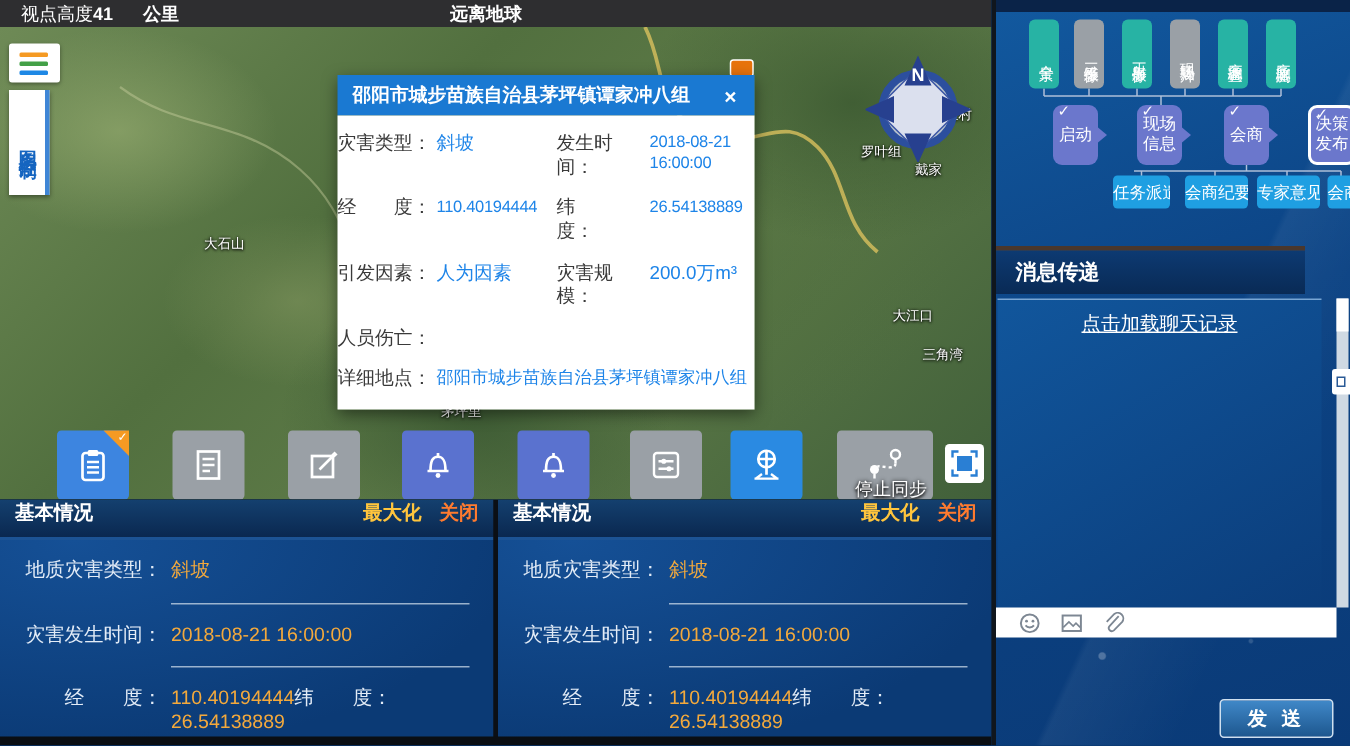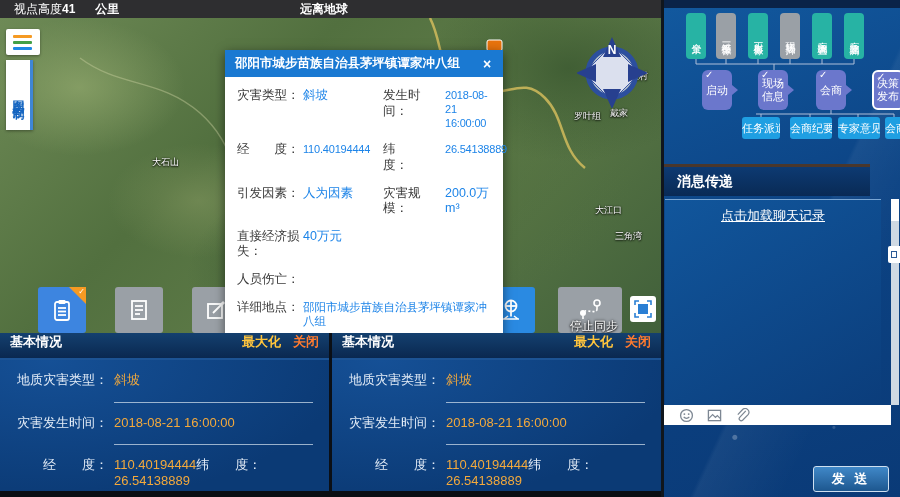--- a/index.html
+++ b/index.html
@@ -36,21 +36,21 @@
 .layerbox span{writing-mode:vertical-rl;text-orientation:upright;color:#1565c0;font-size:12px;font-weight:bold;letter-spacing:2px}
 
 
 .compass{position:absolute;left:577px;top:16px;z-index:3}
 
 
 .popup{position:absolute;left:225px;top:32px;width:278px;z-index:6;box-shadow:0 3px 10px rgba(0,0,0,.5)}
 .popup-header{height:27px;background:#1a79d2;color:#fff;display:flex;align-items:center;font-size:12.5px;font-weight:bold;padding:0 6px 0 10px}
 .popup-header .sp{flex:1}
 .popup-close{width:20px;height:20px;display:flex;align-items:center;justify-content:center;font-size:14px;cursor:pointer}
-.popup-body{background:#fff;padding:11px 12px 10px}
+.popup-body{background:#fff;padding:11px 0 10px}
 .prow{display:grid;grid-template-columns:66px 80px 62px 1fr;margin-bottom:12px;font-size:12.5px;color:#3a3a3a;line-height:1.25;align-items:start}
 .prow:last-child{margin-bottom:2px}
 .pv{color:#1d84e8}
 .num{font-size:11px;letter-spacing:-.2px;padding-top:1px}
 .addr{grid-column:2/5;font-size:11.5px}
 .wide{grid-column:2/5}
 
 
 .tool{position:absolute;top:269px;width:48px;height:46px;border-radius:3px;display:flex;align-items:center;justify-content:center;z-index:4}
 .t-blue{background:#3d85e0}.t-gray{background:#9aa0a6}.t-purple{background:#5a72cf}.t-bright{background:#2a8ae2}
@@ -121,27 +121,27 @@
 
   <div class="map">
 
     <svg class="map-deco" width="661" height="315">
       <path d="M430,0 C445,30 435,55 470,70 C505,85 520,55 545,80 C565,100 560,130 585,150" stroke="#d9c05e" stroke-width="2.5" fill="none" opacity="0.8"></path>
       <path d="M80,40 C120,70 160,60 200,95 C240,130 230,170 270,195" stroke="#c8cf9e" stroke-width="1.5" fill="none" opacity="0.45"></path>
       <rect x="487" y="22" width="15" height="11" rx="2" fill="#e8730c" stroke="#fff" stroke-width="1"></rect>
     </svg>
 
     <span class="maplabel" style="left:630px;top:52px">正村</span>
-    <span class="maplabel" style="left:574px;top:92px">罗叶组</span>
+    <span class="maplabel" style="left:574px;top:77px">罗叶组</span>
     <span class="maplabel" style="left:610px;top:89px">戴家</span>
     <span class="maplabel" style="left:595px;top:186px">大江口</span>
     <span class="maplabel" style="left:615px;top:212px">三角湾</span>
     <span class="maplabel" style="left:340px;top:233px">温家团</span>
     <span class="maplabel" style="left:294px;top:250px">茅坪里</span>
-    <span class="maplabel" style="left:152px;top:138px">大石山</span>
+    <span class="maplabel" style="left:136px;top:138px">大石山</span>
 
     <div class="hamburger">
       <i class="hb1"></i>
       <i class="hb2"></i>
       <i class="hb3"></i>
     </div>
 
     <div class="layerbox">
       <span>图层控制</span>
     </div>
@@ -260,24 +260,20 @@
           <span>纬　　度：</span>
           <span class="pv num">26.54138889</span>
         </div>
         <div class="prow">
           <span>引发因素：</span>
           <span class="pv">人为因素</span>
           <span>灾害规模：</span>
           <span class="pv">200.0万m³</span>
         </div>
         <div class="prow">
-          <span>直接经济损失：</span>
-          <span class="pv wide">40万元</span>
-        </div>
-        <div class="prow">
           <span>人员伤亡：</span>
           <span class="pv wide"></span>
         </div>
         <div class="prow">
           <span>详细地点：</span>
           <span class="pv addr">邵阳市城步苗族自治县茅坪镇谭家冲八组</span>
         </div>
       </div>
     </div>
   </div>

